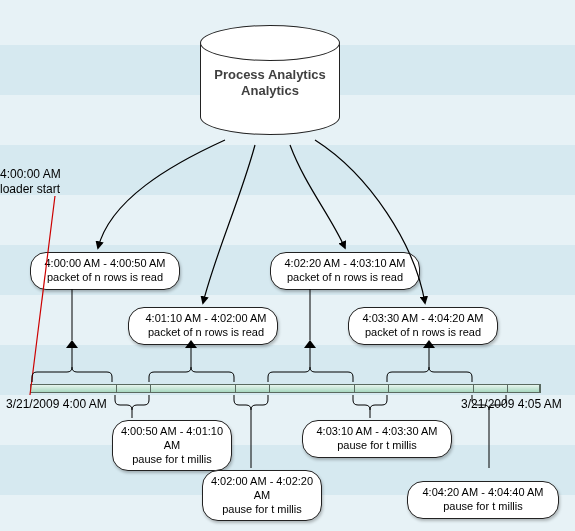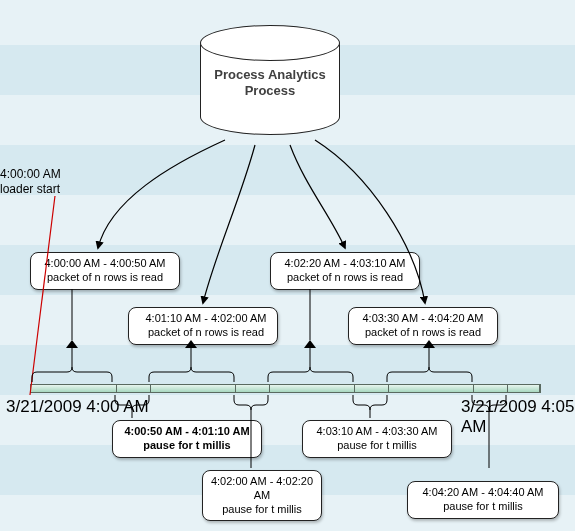--- a/index.html
+++ b/index.html
@@ -70,21 +70,21 @@
   .loader-label {
     position: absolute;
     font-size: 12px;
     color: #000;
     line-height: 1.25;
   }
   .box {
     position: absolute;
     background: #fff;
     border: 1px solid #222;
-    border-radius: 8px;
+    border-radius: 16px;
     font-size: 11px;
     color: #000;
     text-align: center;
     line-height: 1.25;
     padding: 4px 4px;
     box-sizing: border-box;
     box-shadow: 1px 2px 3px rgba(0,0,0,0.25);
   }
   .timeline {
     position: absolute;
@@ -97,21 +97,21 @@
     box-sizing: border-box;
   }
   .timeline .seg {
     position: absolute;
     top: -1px;
     height: 9px;
     border-left: 1px solid #5a6a60;
   }
   .tl-label {
     position: absolute;
-    font-size: 17px;
+    font-size: 12px;
     color: #000;
   }
   svg.overlay {
     position: absolute;
     left: 0; top: 0;
     width: 575px; height: 531px;
     pointer-events: none;
   }
 </style>
 </head>
@@ -124,21 +124,21 @@
 <div class="stripe" style="top:295px;height:50px"></div>
 <div class="stripe" style="top:395px;height:50px"></div>
 <div class="stripe" style="top:495px;height:36px"></div>
 
 <div class="db">
   <div class="db-bottom"></div>
   <div class="db-body"></div>
   <div class="db-top"></div>
   <div class="db-label">
     <span>Process Analytics</span><br>
-    <span>Process</span>
+    <span>Analytics</span>
   </div>
 </div>
 
 <div class="loader-label" style="left:0; top:167px;">
   <span>4:00:00 AM</span><br>
   <span>loader start</span>
 </div>
 
 <div class="box" style="left:30px; top:252px; width:150px;">
   <span>4:00:00 AM - 4:00:50 AM</span><br>
@@ -150,21 +150,21 @@
 </div>
 <div class="box" style="left:270px; top:252px; width:150px;">
   <span>4:02:20 AM - 4:03:10 AM</span><br>
   <span>packet of n rows is read</span>
 </div>
 <div class="box" style="left:348px; top:307px; width:150px;">
   <span>4:03:30 AM - 4:04:20 AM</span><br>
   <span>packet of n rows is read</span>
 </div>
 
-<div class="box" style="left:112px; top:420px; width:150px;font-weight:bold;">
+<div class="box" style="left:112px; top:420px; width:120px;">
   <span>4:00:50 AM - 4:01:10 AM</span><br>
   <span>pause for t millis</span>
 </div>
 <div class="box" style="left:202px; top:470px; width:120px;">
   <span>4:02:00 AM - 4:02:20 AM</span><br>
   <span>pause for t millis</span>
 </div>
 <div class="box" style="left:302px; top:420px; width:150px;">
   <span>4:03:10 AM - 4:03:30 AM</span><br>
   <span>pause for t millis</span>

